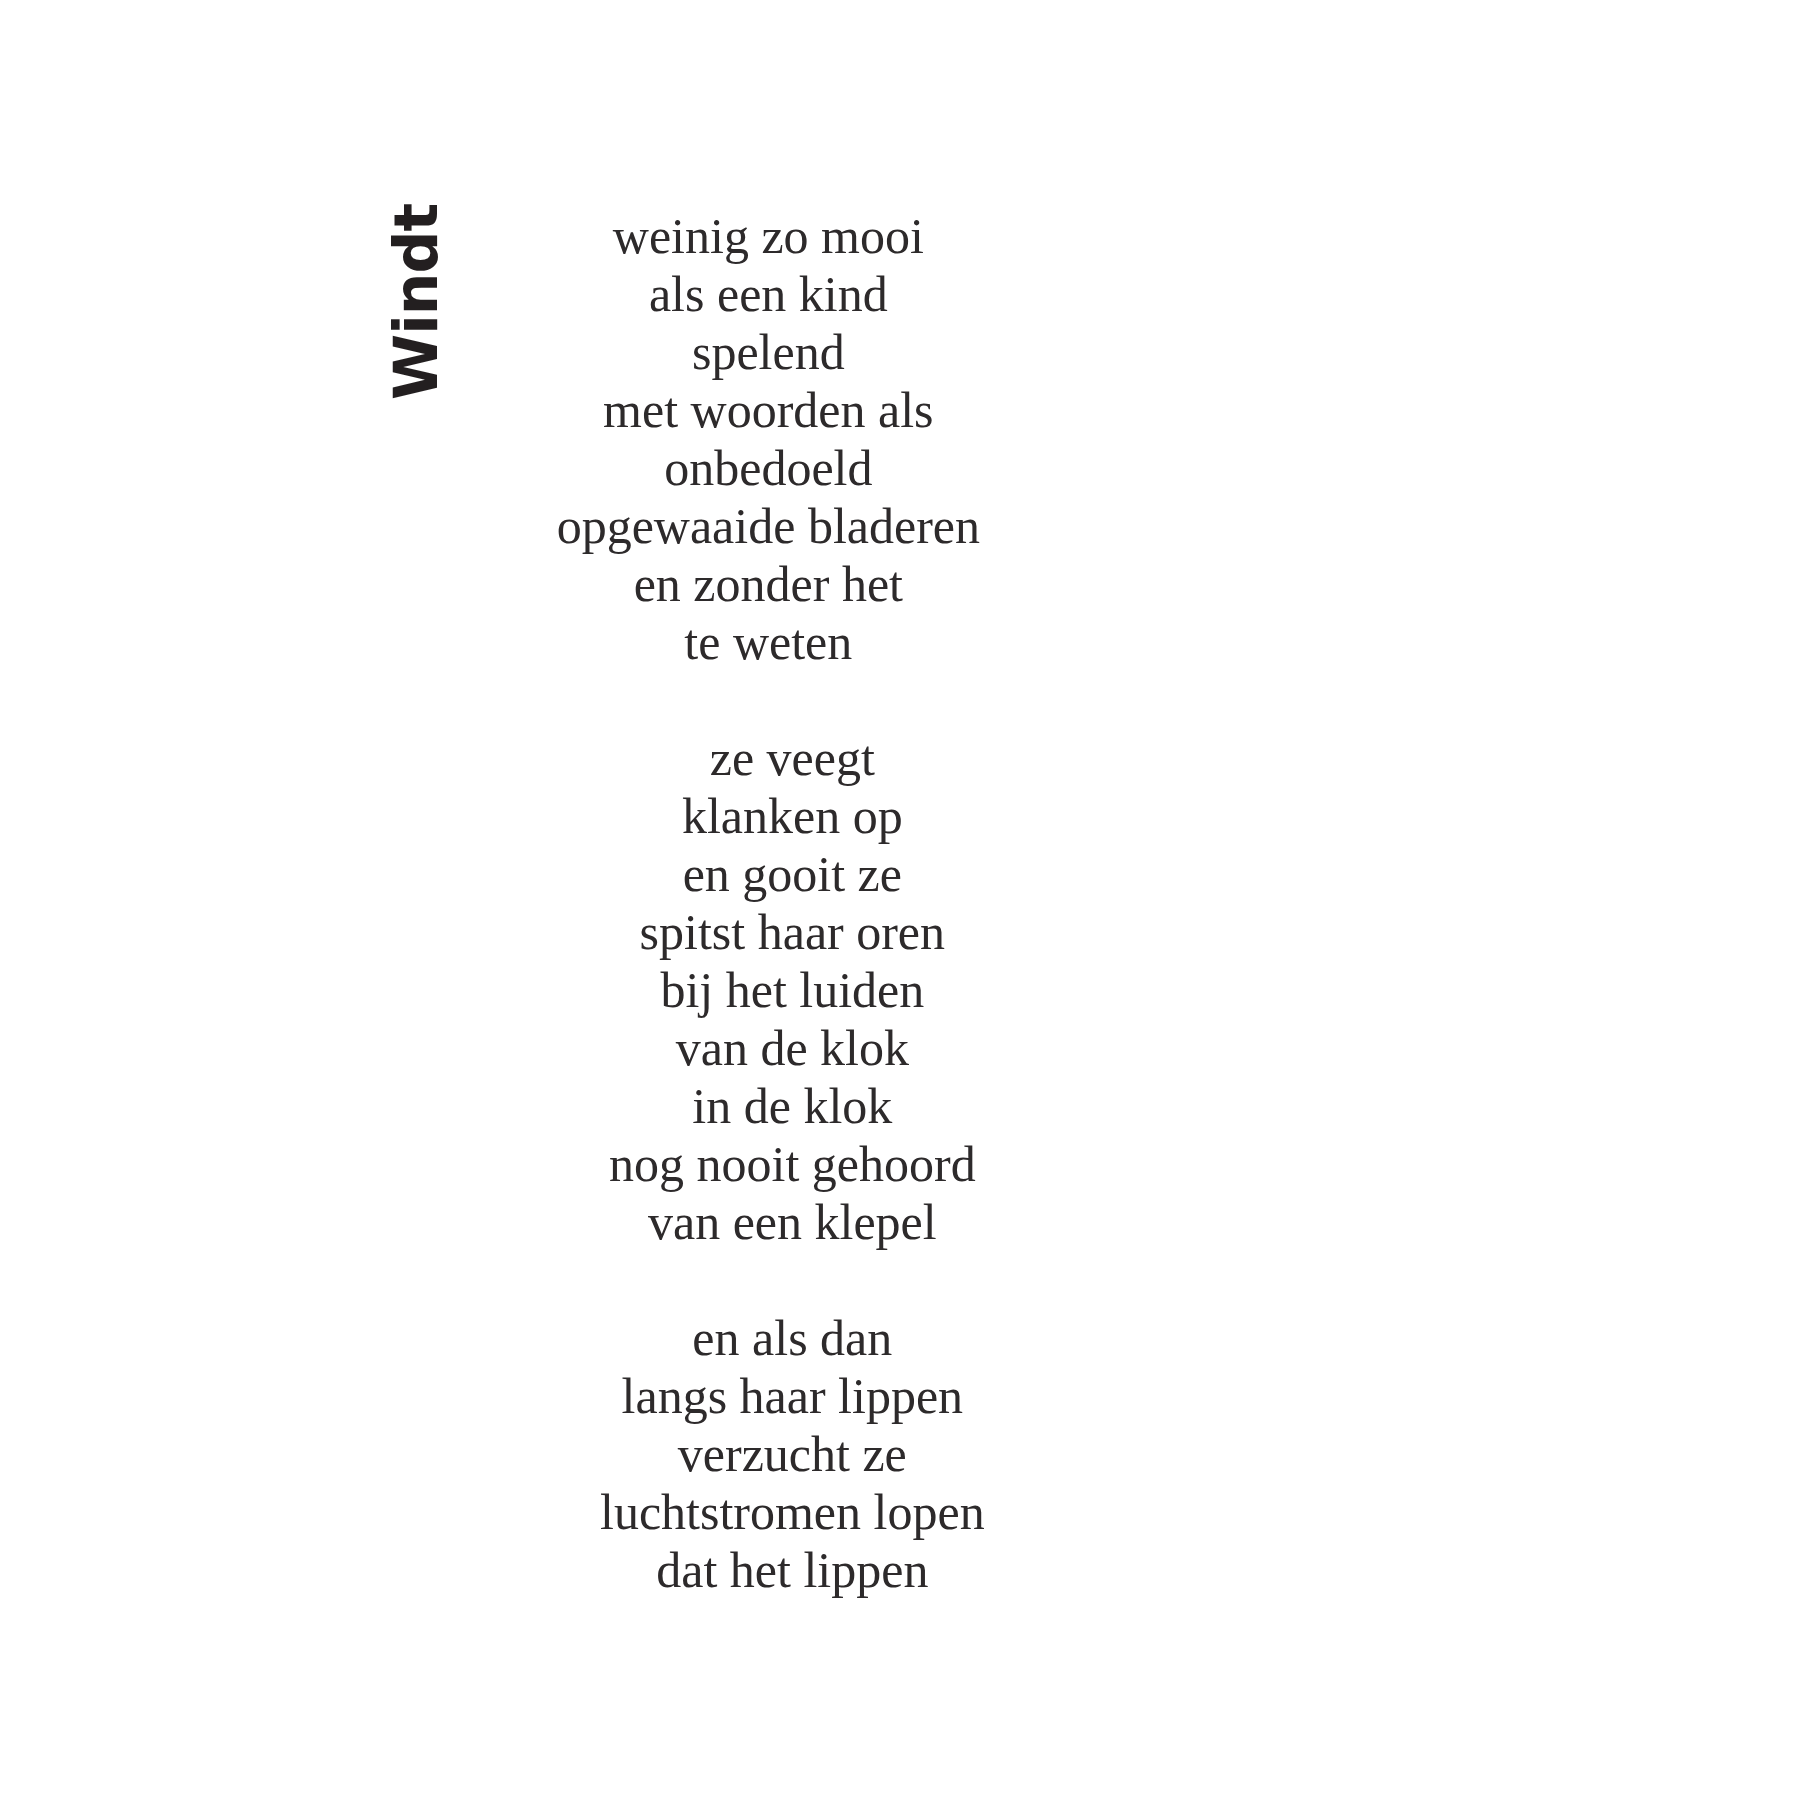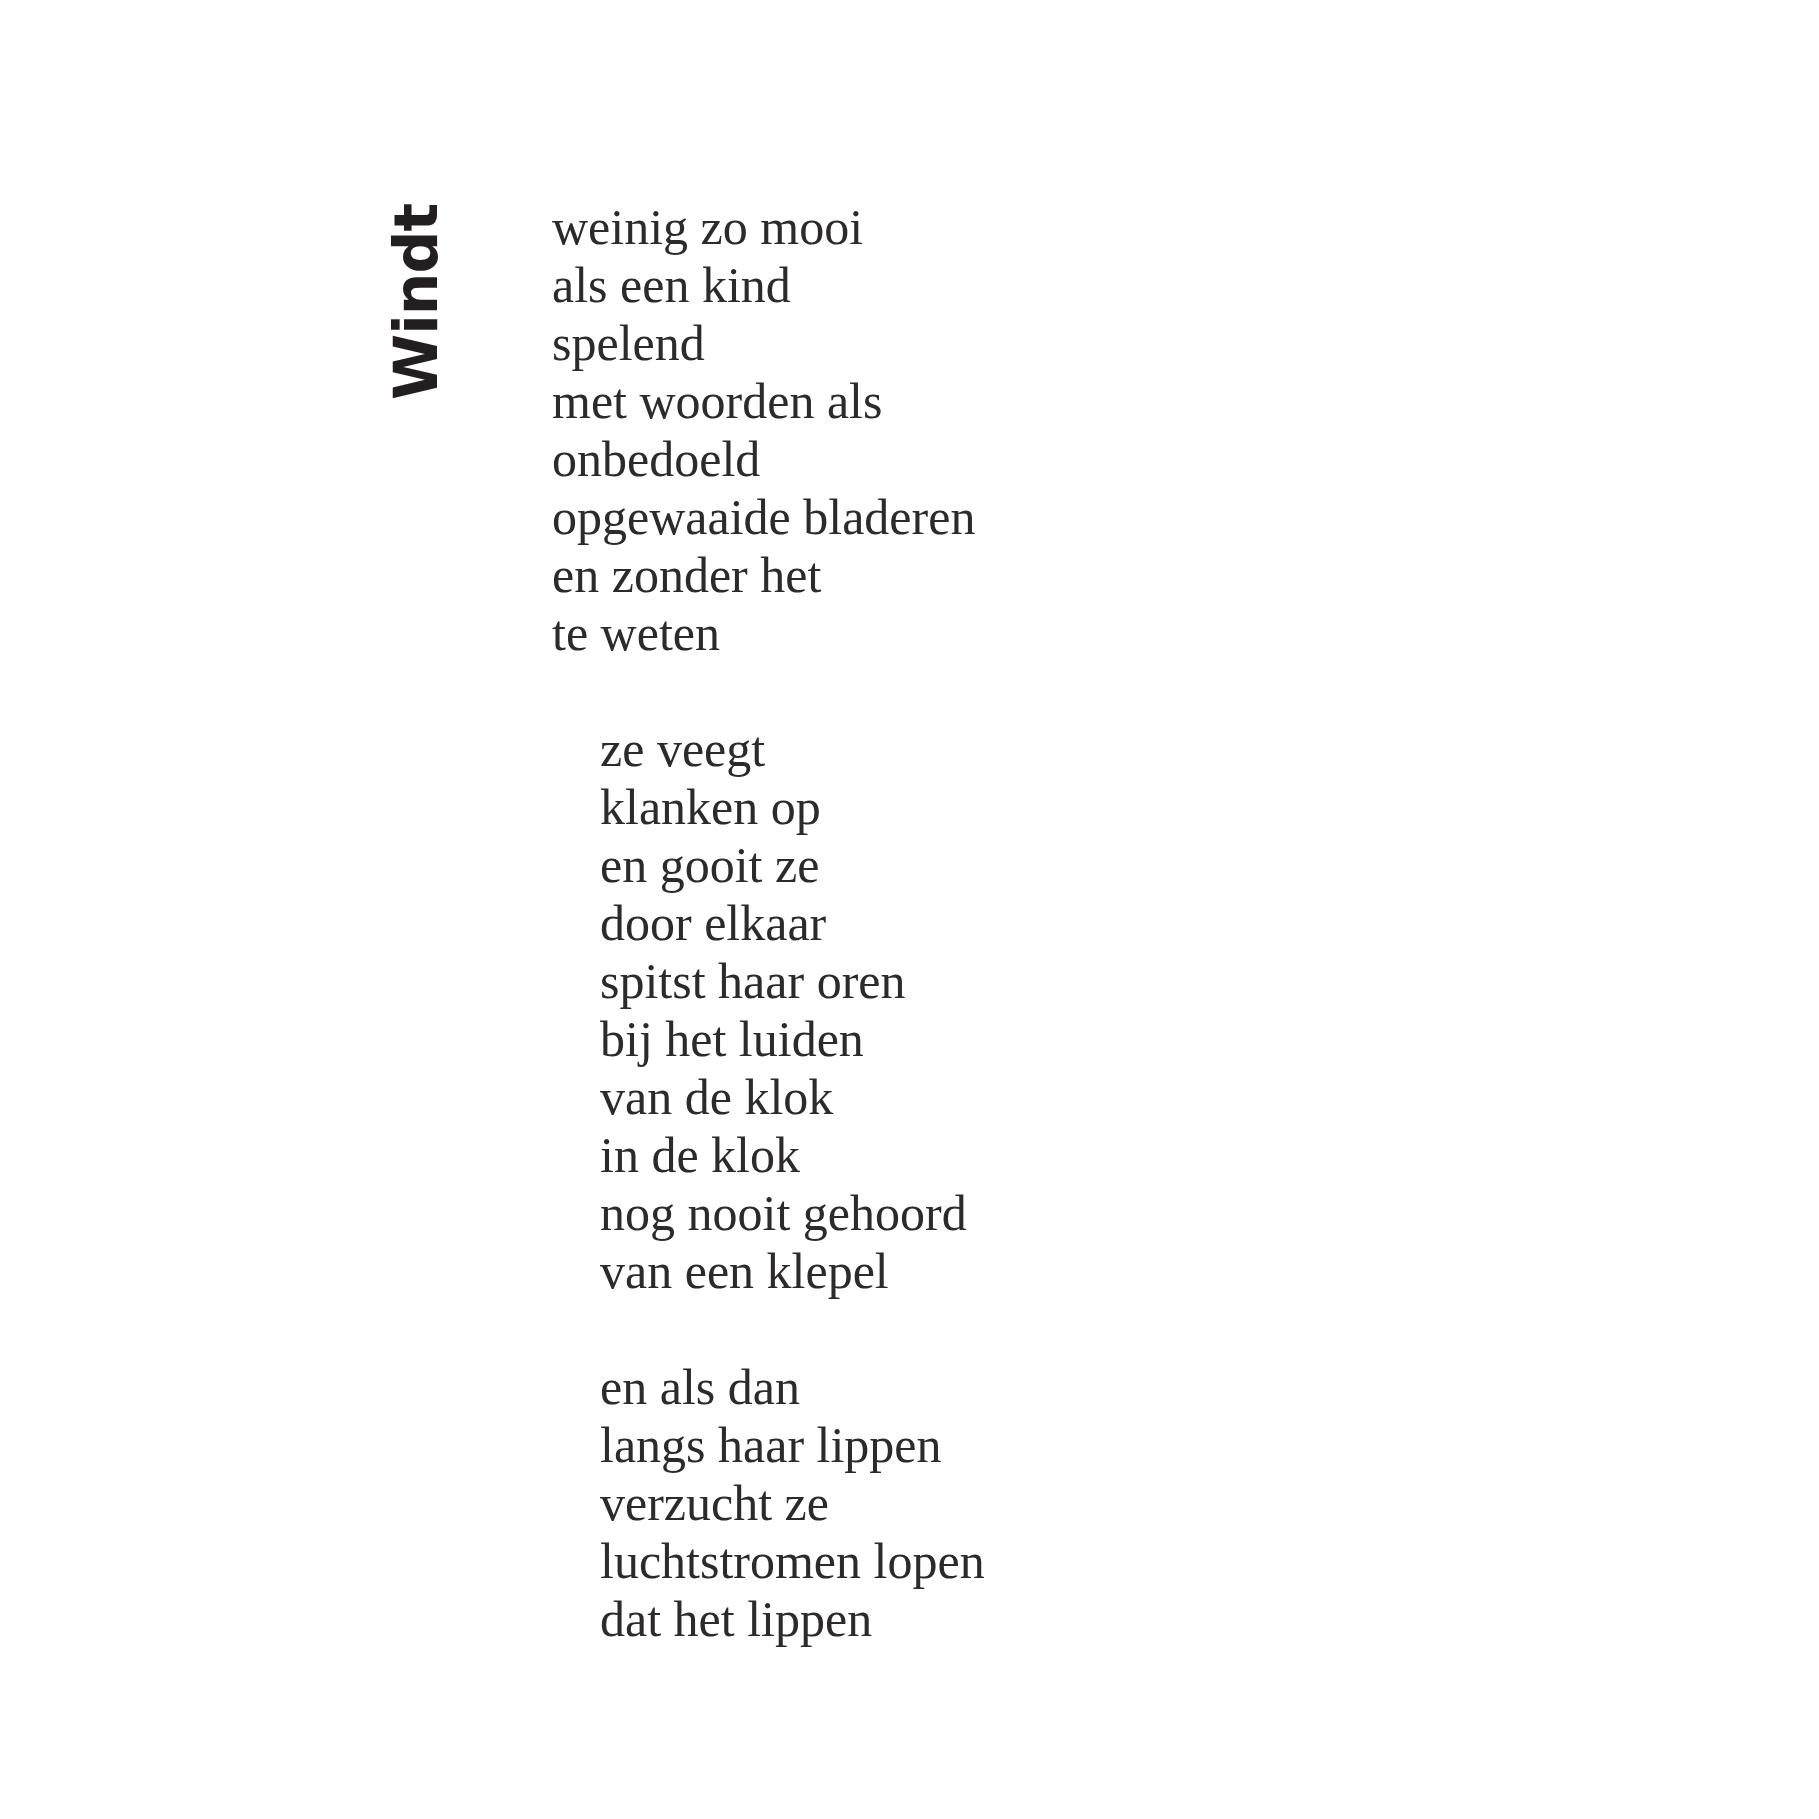--- a/index.html
+++ b/index.html
@@ -26,26 +26,27 @@
     font-weight: bold;
     font-size: 60px;
     line-height: 60px;
     letter-spacing: -1px;
     color: #231f20;
     white-space: nowrap;
   }
   .poem {
     position: absolute;
     left: 552px;
-    top: 198px;
+    top: 207px;
     font-family: "Liberation Serif", serif;
     font-size: 50px;
     line-height: 58px;
     color: #2d2a2b;
     white-space: nowrap;
+    text-align: center;
   }
   .stanza + .stanza {
     margin-top: 58px;
     margin-left: 48px;
   }
 </style>
 </head>
 <body>
 
 <div class="page">
@@ -62,21 +63,20 @@
       <div>onbedoeld</div>
       <div>opgewaaide bladeren</div>
       <div>en zonder het</div>
       <div>te weten</div>
     </div>
 
     <div class="stanza">
       <div>ze veegt</div>
       <div>klanken op</div>
       <div>en gooit ze</div>
-      <div>door elkaar</div>
       <div>spitst haar oren</div>
       <div>bij het luiden</div>
       <div>van de klok</div>
       <div>in de klok</div>
       <div>nog nooit gehoord</div>
       <div>van een klepel</div>
     </div>
 
     <div class="stanza">
       <div>en als dan</div>

